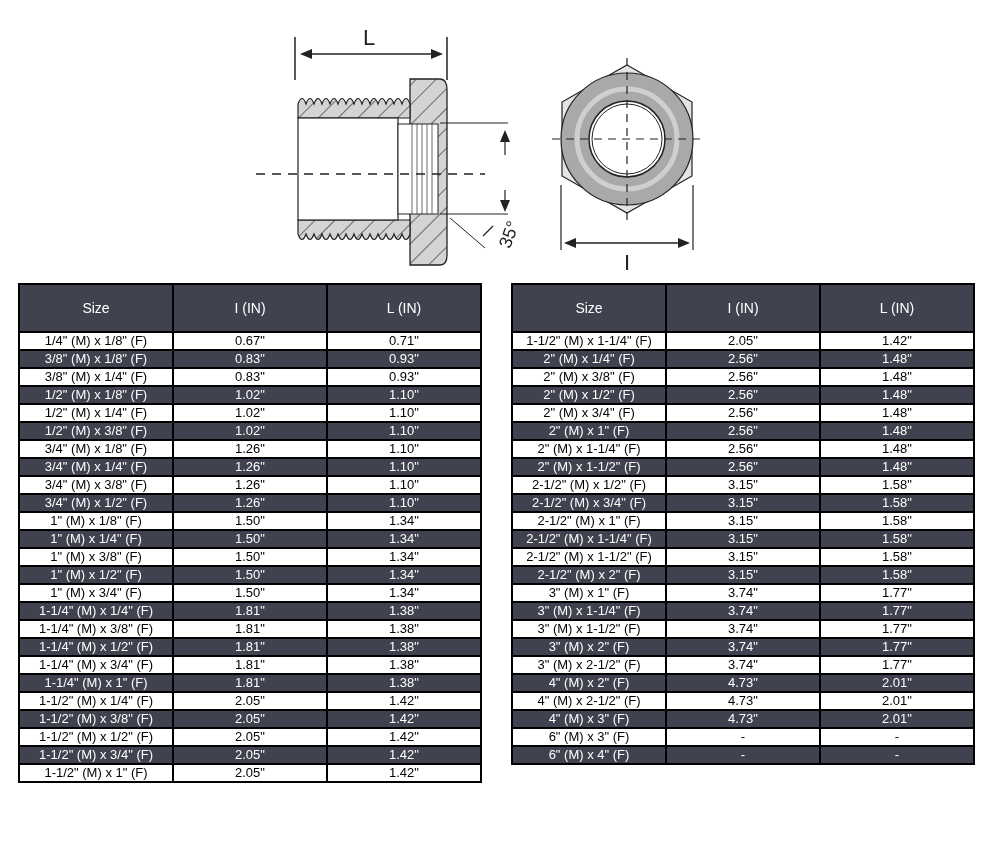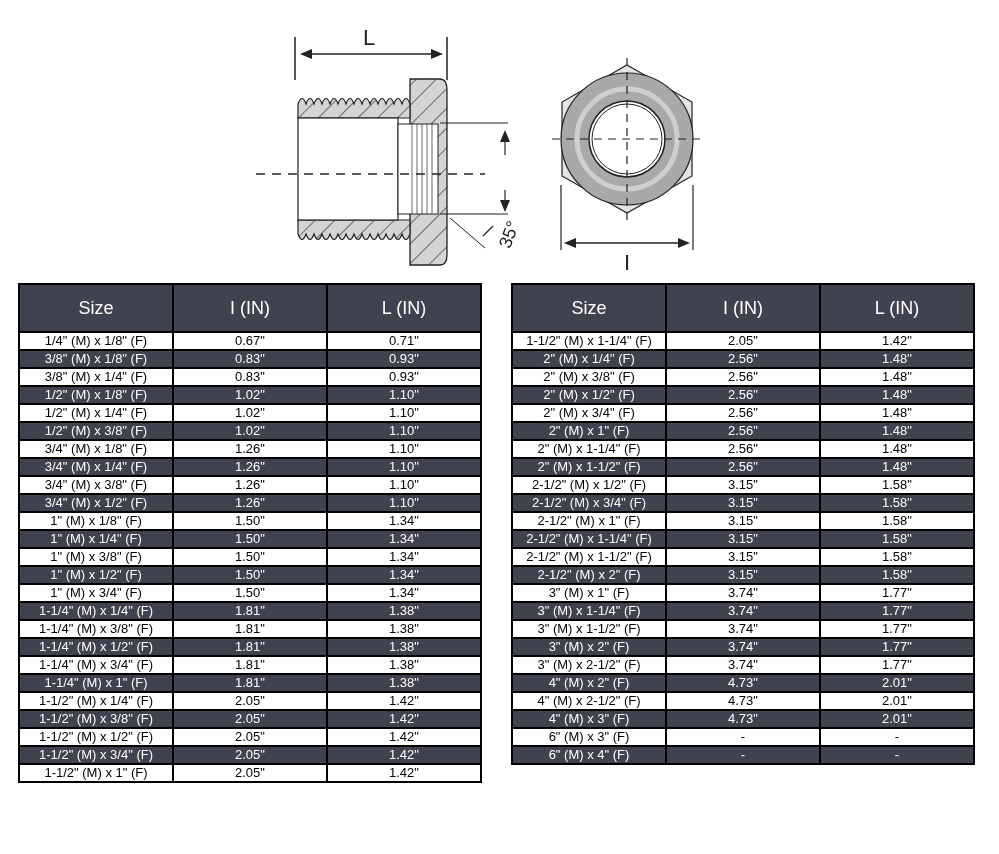--- a/index.html
+++ b/index.html
@@ -2,21 +2,21 @@
 <html><head>
 <meta charset="utf-8">
 <style>
   html, body { margin: 0; padding: 0; background: #ffffff; }
   body { width: 999px; height: 854px; position: relative; overflow: hidden;
          font-family: "Liberation Sans", "DejaVu Sans", sans-serif; }
   .diagram { position: absolute; left: 250px; top: 20px; width: 480px; height: 255px; }
   .spec-table { position: absolute; border-collapse: collapse; table-layout: fixed;
                 border: 2px solid #000; font-size: 13px; }
   .spec-table th, .spec-table td { border: 2px solid #000; text-align: center; padding: 0; overflow: hidden; white-space: nowrap; }
-  .spec-table th { background: #41424f; color: #ffffff; font-weight: normal; height: 46px; font-size: 18px; }
+  .spec-table th { background: #41424f; color: #ffffff; font-weight: normal; height: 46px; font-size: 14px; }
   .spec-table td { height: 16px; line-height: 16px; }
   .spec-table tr.odd td { background: #ffffff; color: #000000; }
   .spec-table tr.even td { background: #41424f; color: #ffffff; }
   #left-table { left: 18px; top: 283px; width: 464px; }
   #right-table { left: 511px; top: 283px; width: 464px; }
   .spec-table col { width: 33.33%; }
 </style>
 </head>
 <body>
 

